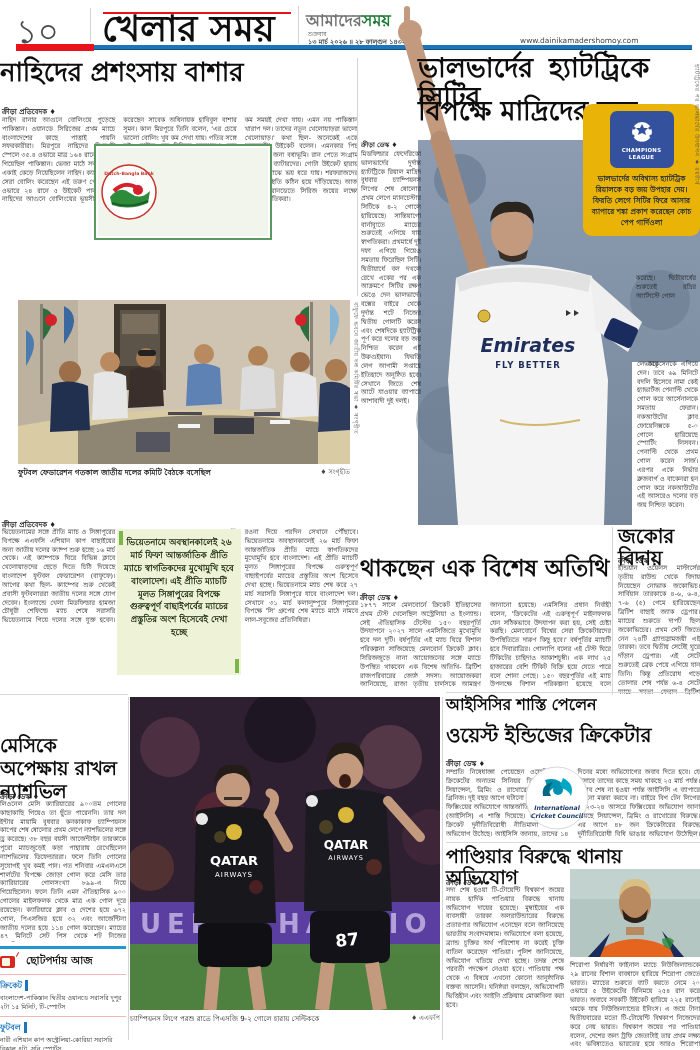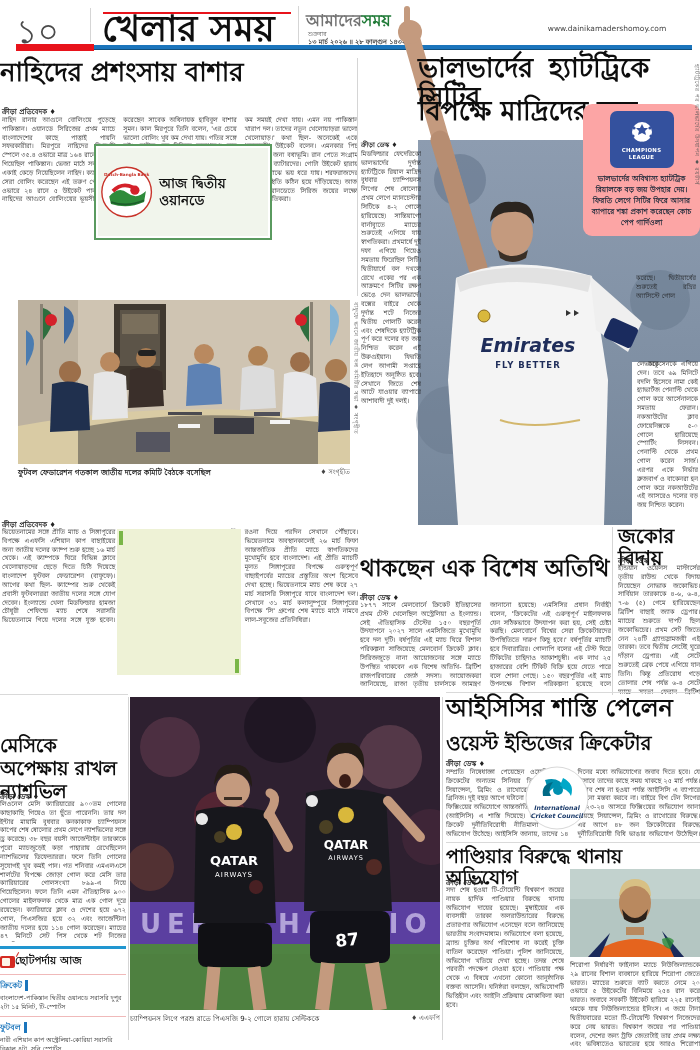--- a/index.html
+++ b/index.html
@@ -27,28 +27,28 @@
   .smallgray{font-size:6px;color:#666;}
   .dateline{font-size:6.5px;color:#333;font-weight:700;}
   .website{font-size:7.5px;color:#444;}
   
   .greenbox{background:#f1f5ec;border:2px solid #5a9a5f;box-shadow:inset 0 0 0 2px #fff;
             display:flex;align-items:center;gap:6px;padding:4px;}
   .greenbox .lbl{font-size:13.5px;font-weight:800;color:#101010;line-height:1.25;}
   .quotebox{background:#eef2d6;padding:7px 6px;text-align:center;font-size:8.6px;font-weight:700;
             color:#1c2a10;line-height:1.5;}
   .qmark{position:absolute;width:4px;height:14px;background:#7ab648;}
-  .clpanel{background:#fca5a5;border-radius:9px;padding:7px 5px;text-align:center;}
+  .clpanel{background:#eab308;border-radius:9px;padding:7px 5px;text-align:center;}
   .clbadge{width:64px;height:57px;background:#34519e;border-radius:7px;margin:0 auto;
            display:flex;flex-direction:column;align-items:center;justify-content:center;}
   .clbadge .cltxt{font-size:5.4px;color:#fff;font-weight:700;line-height:1.25;letter-spacing:.3px;}
   .clcap{font-size:7.4px;font-weight:700;color:#1e2a3a;line-height:1.5;margin-top:5px;}
   
   .tvbox{border-top:3px solid #2196d0;padding-top:4px;}
-  .tvhead{display:flex;align-items:center;gap:0;text-align:center;}
+  .tvhead{display:flex;align-items:center;gap:11px;text-align:center;}
   .tvtitle{font-size:10.5px;font-weight:800;color:#0d0d0d;}
   .tvlabelrow{display:flex;align-items:center;gap:3px;margin-top:4px;}
   .tvlabel{font-size:8px;font-weight:800;color:#1b75bc;}
   .tvbar{width:3px;height:11px;background:#1b75bc;}
   .tvlines{font-size:6.2px;color:#222;line-height:1.45;margin-top:2px;}
   .tvdiv{height:1px;background:#f0b9b9;margin-top:4px;}
   .tvicon{width:15px;height:12px;background:#d42a22;border-radius:2px;position:relative;}
   .tvicon:before{content:"";position:absolute;left:2px;top:2px;right:5px;bottom:2px;background:#fdf4e8;border-radius:1px;}
   .tvicon:after{content:"";position:absolute;right:-3px;top:-4px;width:1px;height:5px;background:#d42a22;transform:rotate(30deg);}
 </style>
@@ -60,38 +60,37 @@
   <div class="abs pageno serif" style="left:16px;top:6px;">১০</div>
   <div class="abs vrule" style="left:90px;top:8px;height:34px;"></div>
   <div class="abs masthead" style="left:102px;top:1px;">খেলার সময়</div>
   <div class="abs" style="left:103px;top:12px;width:188px;height:2px;background:#e8131b;"></div>
   <div class="abs vrule" style="left:298px;top:6px;height:38px;"></div>
   <div class="abs brand" style="left:306px;top:8px;">
     <span class="b1">আমাদের</span><span class="b2">সময়</span>
   </div>
   <div class="abs smallgray" style="left:308px;top:29px;">শুক্রবার</div>
   <div class="abs dateline" style="left:308px;top:37px;">১৩ মার্চ ২০২৬ ॥ ২৮ ফাল্গুন ১৪৩২</div>
-  <div class="abs website" style="left:520px;top:24px;width:174px;text-align:center;">www.dainikamadershomoy.com</div>
+  <div class="abs website" style="left:520px;top:36px;width:174px;text-align:left;">www.dainikamadershomoy.com</div>
   <div class="abs" style="left:16px;top:45px;width:676px;height:4px;background:#1b75bc;border-bottom:1px solid #11507e;"></div>
   <div class="abs z2" style="left:16px;top:44px;width:78px;height:7px;background:#e8131b;"></div>
 
   <div class="abs hl" style="left:0px;top:58px;width:362px;font-size:26px;">নাহিদের প্রশংসায় বাশার</div>
   <div class="abs byline" style="left:2px;top:106px;">ক্রীড়া প্রতিবেদক ♦</div>
   <div class="abs body-txt col3" style="left:2px;top:116px;width:356px;height:182px;">নাহিদ রানার আগুনে বোলিংয়ে পুড়েছে পাকিস্তান। ওয়ানডে সিরিজের প্রথম ম্যাচে বাংলাদেশের কাছে পাত্তাই পায়নি সফরকারীরা। মিরপুরে নাহিদের বিধ্বংসী স্পেলে ৩৫.৪ ওভারে মাত্র ১৬৪ রানে গুটিয়ে গিয়েছিল পাকিস্তান। ভেজা মাঠে সব আলো একাই কেড়ে নিয়েছিলেন নাহিদ। ক্যারিয়ারের সেরা বোলিং করেছেন এই তরুণ পেসার। ৭ ওভারে ২৪ রানে ৫ উইকেট পান তিনি। নাহিদের আগুনে বোলিংয়ের ভূয়সী প্রশংসা করেছেন সাবেক অধিনায়ক হাবিবুল বাশার সুমন। কাল মিরপুরে তিনি বলেন, 'এর চেয়ে ভালো বোলিং খুব কম দেখা যায়। গতির সঙ্গে সুইং, বাউন্স- সব মিলিয়ে অসাধারণ। মনে হচ্ছে, দেশ ভালো পেসার পেয়ে গেছে।' সেই মিরপুরেই বাংলাদেশের পেসার নাহিদ রানা ঝলক দেখিয়েছেন। মিরপুরের উইকেট নিয়ে বাশার বলেন, 'এত প্রাণবন্ত উইকেট অবশ্যই ভালো। এখানে একজন পেসার দুর্দান্ত বল করেছে। রানার মতো এমন পেস বোলার খুব কম সময়ই দেখা যায়। এমন নয় পাকিস্তান খারাপ দল। তাদের নতুন খেলোয়াড়রা ভালো খেলোয়াড়।' কথা ছিল- অনেকেই একে 'রহস্যময়ী' উইকেট বলেন। এমনকার পিচ ব্যাটারদের জন্য বধ্যভূমি। রান পেতে সংগ্রাম করতে হয় ব্যাটারদের। গোটা উইকেট হারায় দর্শকদের মাঝে ভয় ধরে যায়। শরফরাজদের জন্য পরিস্থিতি কঠিন হয়ে দাঁড়িয়েছে। আজ দ্বিতীয় ওয়ানডেতে সিরিজ জয়ের লক্ষ্যে নামবে স্বাগতিকরা।</div>
 
   <div class="abs greenbox z4" style="left:94px;top:144px;width:166px;height:84px;">
     <svg width="58" height="58" viewBox="0 0 58 58">
       <circle cx="29" cy="29" r="27" fill="#fff" stroke="#c8332a" stroke-width="1.5"></circle>
       <text x="29" y="12" font-size="4.6" fill="#c8332a" text-anchor="middle" font-weight="bold">Dutch-Bangla Bank</text>
       <path d="M10 34 Q20 22 30 30 Q40 38 50 28 L48 40 Q30 48 12 42 Z" fill="#2e8b3a"></path>
       <path d="M14 28 Q24 18 36 24" stroke="#d4212a" stroke-width="4" fill="none"></path>
       <circle cx="38" cy="27" r="5" fill="#d4212a"></circle>
       <path d="M12 40 Q30 46 48 38" stroke="#1c5e2a" stroke-width="2" fill="none"></path>
     </svg>
-    <div class="lbl">আজ দ্বিতীয় ওয়ানডে</div>
   </div>
 
   <svg class="abs z1" style="left:18px;top:300px;" width="332" height="164" viewBox="0 0 332 164">
     <rect width="332" height="164" fill="#cfc4b2"></rect>
     <rect x="0" y="0" width="60" height="164" fill="#bdb2a0"></rect>
     <rect x="96" y="4" width="52" height="86" fill="#40382f"></rect>
     <rect x="102" y="10" width="40" height="56" fill="#5c5448"></rect>
     <rect x="104" y="14" width="36" height="20" fill="#7a6f5c"></rect>
 
     <rect x="22" y="4" width="3" height="90" fill="#8a8274"></rect>
@@ -136,20 +135,21 @@
     <span class="cap">ফুটবল ফেডারেশন গতকাল জাতীয় দলের কমিটি বৈঠকে বসেছিল</span>
     <span class="credit">♦ সংগৃহীত</span>
   </div>
   <div class="abs vtext" style="left:351px;top:302px;height:164px;">বাফুফে ভবনে জাতীয় দল কমিটির সভা ♦ সংগৃহীত</div>
 
   <div class="abs byline" style="left:2px;top:519px;">ক্রীড়া প্রতিবেদক ♦</div>
   <div class="abs body-txt col3" style="left:2px;top:528px;width:356px;height:170px;">ভিয়েতনামের সঙ্গে প্রীতি ম্যাচ ও সিঙ্গাপুরের বিপক্ষে এএফসি এশিয়ান কাপ বাছাইয়ের জন্য জাতীয় দলের ক্যাম্প শুরু হচ্ছে ১৬ মার্চ থেকে। এই ক্যাম্পকে ঘিরে বিভিন্ন ক্লাবে খেলোয়াড়দের ছেড়ে দিতে চিঠি দিয়েছে বাংলাদেশ ফুটবল ফেডারেশন (বাফুফে)। আগের কথা ছিল- ক্যাম্পের শুরু থেকেই প্রবাসী ফুটবলাররা জাতীয় দলের সঙ্গে যোগ দেবেন। ইংল্যান্ডে খেলা মিডফিল্ডার হামজা চৌধুরী শেফিল্ডে ম্যাচ শেষে সরাসরি ভিয়েতনামে গিয়ে দলের সঙ্গে যুক্ত হবেন। বাফুফে সূত্রে জানা গেছে, কানাডা প্রবাসী মিডফিল্ডার শমিত সোম, তরুণ ফরোয়ার্ড ফাহামেদুল ইসলামও ক্যাম্পে যোগ দেবেন। ভিয়েতনামে ১০ দিনের প্রস্তুতি শেষে ২৯ মার্চ সিঙ্গাপুরের বিপক্ষে বাছাইপর্বের গুরুত্বপূর্ণ ম্যাচ খেলবে জামাল ভূঁইয়ারা। কোচ হাভিয়ের কাবরেরা ইতোমধ্যে প্রাথমিক দল ঘোষণা করেছেন। হয়েছে।' তার মানে অন্তত- ১৬ থেকে ২০ মার্চ পর্যন্ত খেলোয়াড়রা ঢাকায় অবস্থান করে অনুশীলন ও প্রস্তুতি নেবেন। এরপর ২০ মার্চ দলটি ভিয়েতনামের উদ্দেশে রওনা দিয়ে পরদিন সেখানে পৌঁছাবে। ভিয়েতনামে অবস্থানকালেই ২৬ মার্চ ফিফা আন্তর্জাতিক প্রীতি ম্যাচে স্বাগতিকদের মুখোমুখি হবে বাংলাদেশ। এই প্রীতি ম্যাচটি মূলত সিঙ্গাপুরের বিপক্ষে গুরুত্বপূর্ণ বাছাইপর্বের ম্যাচের প্রস্তুতির অংশ হিসেবে দেখা হচ্ছে। ভিয়েতনামে ম্যাচ শেষ করে ২৭ মার্চ সরাসরি সিঙ্গাপুরে যাবে বাংলাদেশ দল। সেখানে ৩১ মার্চ কলালুম্পুরে সিঙ্গাপুরের বিপক্ষে 'সি' গ্রুপের শেষ ম্যাচে মাঠে নামবে লাল-সবুজের প্রতিনিধিরা।</div>
   <div class="abs quotebox z4" style="left:117px;top:529px;width:112px;height:132px;">
     <span class="qmark" style="left:2px;top:2px;"></span>
     <span class="qmark" style="right:2px;bottom:2px;"></span>
+    <span>ভিয়েতনামে অবস্থানকালেই ২৬ মার্চ ফিফা আন্তর্জাতিক প্রীতি ম্যাচে স্বাগতিকদের মুখোমুখি হবে বাংলাদেশ। এই প্রীতি ম্যাচটি মূলত সিঙ্গাপুরের বিপক্ষে গুরুত্বপূর্ণ বাছাইপর্বের ম্যাচের প্রস্তুতির অংশ হিসেবেই দেখা হচ্ছে</span>
   </div>
 
   <svg class="abs z1" style="left:360px;top:0px;" width="340" height="528" viewBox="0 0 340 528">
     <defs>
       <linearGradient id="stadium" x1="0" y1="0" x2="0" y2="1">
         <stop offset="0" stop-color="#8d9cb0"></stop>
           <stop offset="1" stop-color="#76879b"></stop>
       </linearGradient>
     </defs>
     <rect x="58" y="140" width="282" height="385" fill="url(#stadium)"></rect>
@@ -294,22 +294,22 @@
       <path d="M198 266 L192 313 M242 266 L250 313" stroke="#c49a7e" stroke-width="14"></path>
     </g>
   </svg>
   <div class="abs" style="left:130px;top:1013px;width:310px;display:flex;justify-content:space-between;">
     <span class="cap" style="font-weight:400;font-size:7px;">চ্যাম্পিয়নস লিগে পরশু রাতে পিএসজি 9-২ গোলে হারায় সেল্টিককে</span>
     <span class="credit">♦ এএফপি</span>
   </div>
 
   <div class="abs vrule" style="left:442px;top:697px;height:343px;"></div>
   <div class="abs hrule" style="left:446px;top:692px;width:254px;"></div>
-  <div class="abs hl" style="left:446px;top:696px;width:254px;font-size:24px;">আইসিসির শাস্তি পেলেন</div>
-  <div class="abs hl" style="left:446px;top:725px;width:254px;font-size:20px;margin-top:8px;">ওয়েস্ট ইন্ডিজের ক্রিকেটার</div>
+  <div class="abs hl" style="left:446px;top:696px;width:254px;font-size:16px;">আইসিসির শাস্তি পেলেন</div>
+  <div class="abs hl" style="left:446px;top:725px;width:254px;font-size:20px;">ওয়েস্ট ইন্ডিজের ক্রিকেটার</div>
   <div class="abs byline" style="left:446px;top:758px;">ক্রীড়া ডেস্ক ♦</div>
   <div class="abs body-txt col2" style="left:446px;top:768px;width:254px;height:76px;">সম্প্রতি নিষেধাজ্ঞা পেয়েছেন ওয়েস্ট ইন্ডিজ ক্রিকেটের অন্যতম সিনিয়র তিন ক্রিকেটার- সিয়ান্সেল, ব্রিমিং ও রাথোরের সঙ্গে ট্রেভল গ্রিনিজ। দুই বছর আগে ঘটানো টি-টেন টুর্নামেন্টে ফিক্সিংয়ের অভিযোগে আন্তর্জাতিক ক্রিকেট সংস্থা (আইসিসি) এ শাস্তি দিয়েছে। তাদের বিরুদ্ধে ক্রিকেট দুর্নীতিবিরোধী নীতিমালা লঙ্ঘনের অভিযোগ উঠেছে। আইসিসি জানায়, তাদের ১৪ দিনের মধ্যে অভিযোগের জবাব দিতে হবে। যে হিসাবে তাদের কাছে সময় থাকছে ২৫ মার্চ পর্যন্ত। জবাব শেষ না হওয়া পর্যন্ত আইসিসি এ ব্যাপারে কোনো মন্তব্য করবে না। বাইরে বিগ টেন লিগের ২০২৩-২৪ আসরে ফিক্সিংয়ের অভিযোগ আনা হয়েছে সিয়ান্সেল, ব্রিমিং ও রাথোরের বিরুদ্ধে। এর আগে ৪৮ জন ক্রিকেটারের বিরুদ্ধে দুর্নীতিবিরোধী বিধি ভাঙার অভিযোগ উঠেছিল। তারা সবাই ২০২১ টি-টোয়েন্টি বিশ্বকাপে খেলেছিলেন। গত টি-টোয়েন্টি বিশ্বকাপে হঠাৎই সুপার এইটে উঠেও এবার গ্রুপ পর্বেই বিদায় নিয়েছে দলটি।</div>
   <div class="abs z4" style="left:525px;top:766px;">
     <svg width="64" height="64" viewBox="0 0 64 64">
       <circle cx="32" cy="32" r="31" fill="#fff" stroke="#d8d8d8"></circle>
       <path d="M20 14 Q34 10 40 22 Q30 18 24 26 Z" fill="#0090b0"></path>
       <path d="M38 12 Q50 18 46 30 Q42 22 34 22 Z" fill="#00a8c8"></path>
       <path d="M18 30 Q16 18 28 16 Q22 24 26 30 Z" fill="#006a86"></path>
       <circle cx="33" cy="24" r="5" fill="#0090b0"></circle>
       <text x="32" y="44" font-size="6.2" font-style="italic" font-weight="bold" fill="#1a3a6a" text-anchor="middle">International</text>

